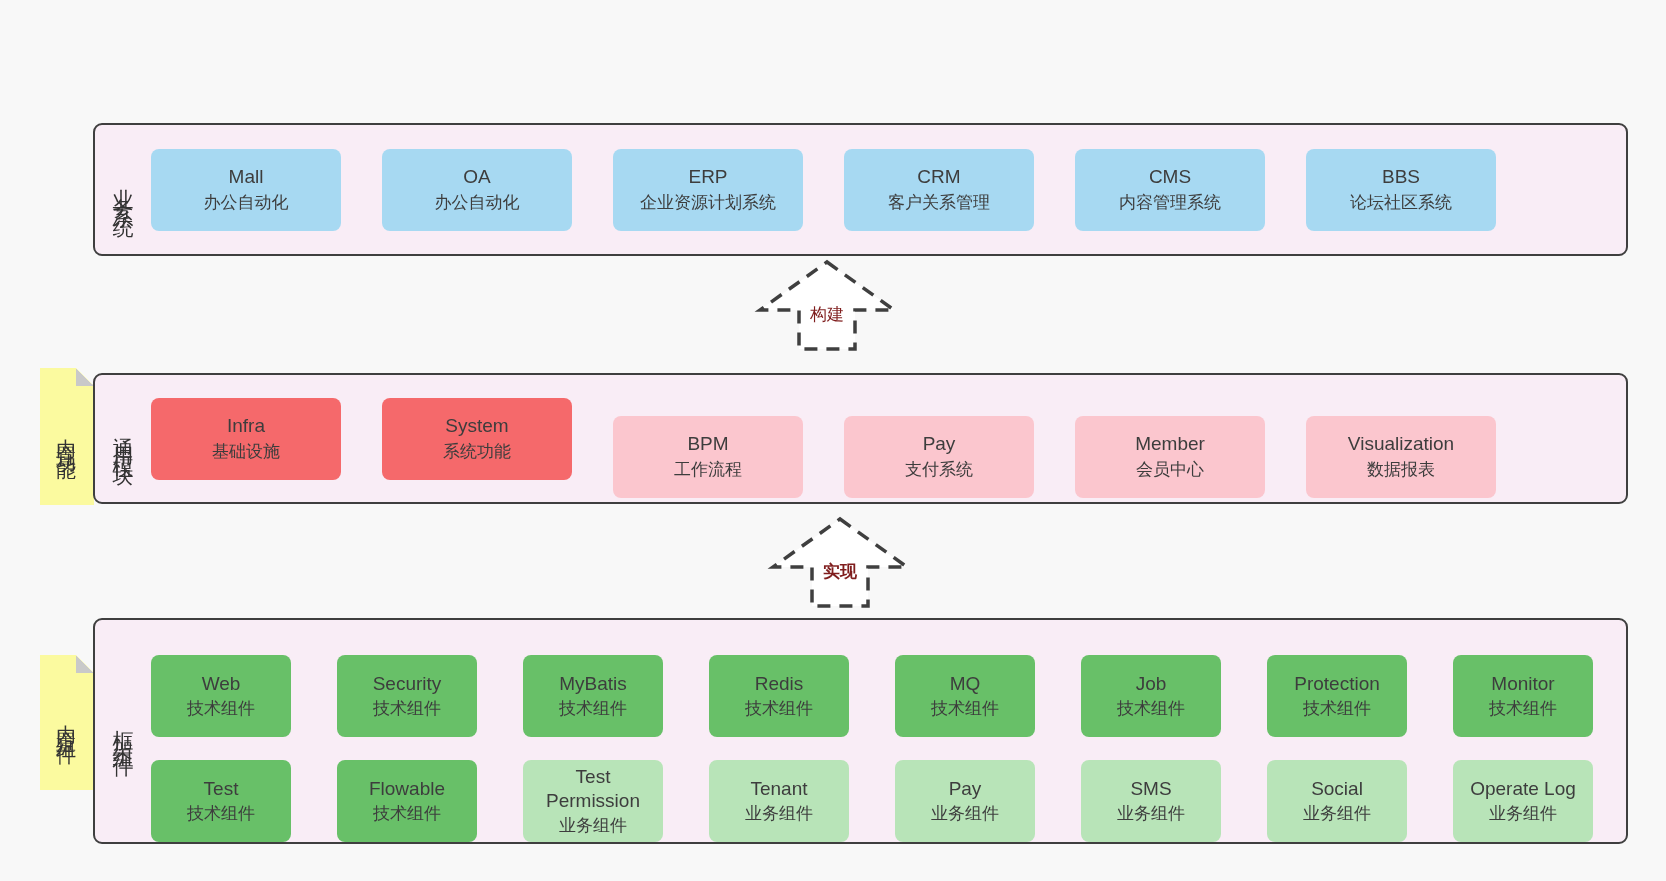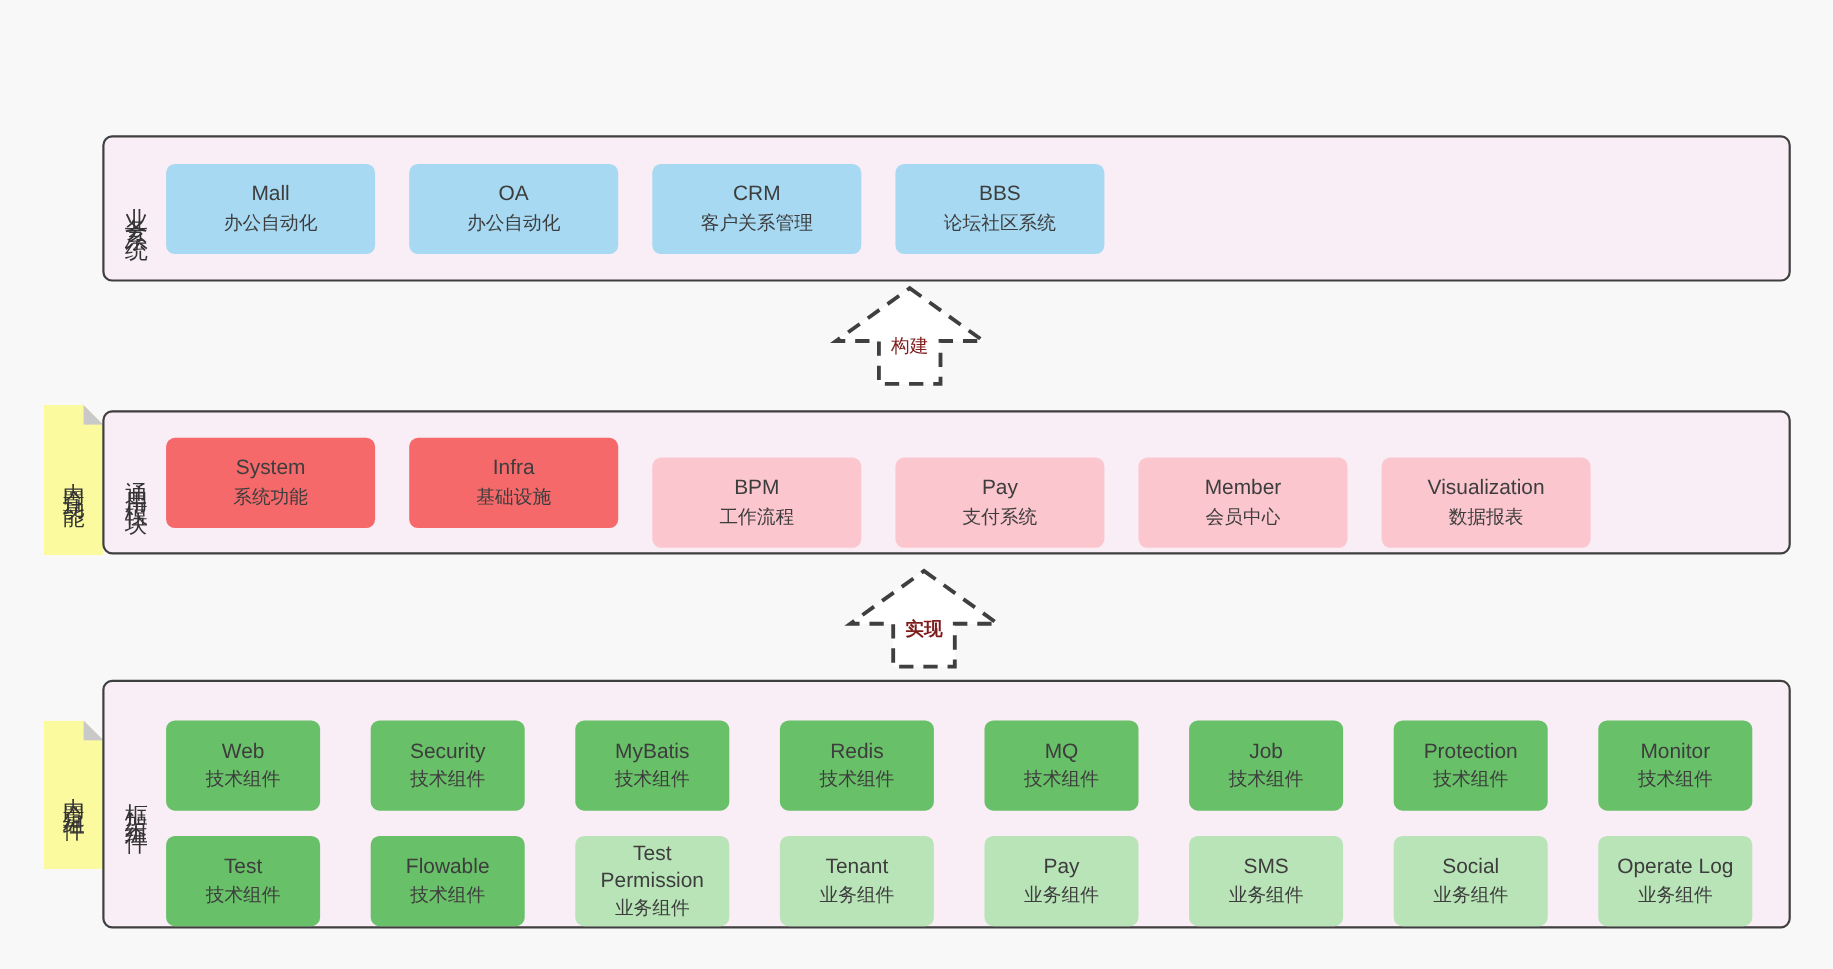--- a/index.html
+++ b/index.html
@@ -26,21 +26,21 @@
   #panel-components { top:618px; height:226px; }
 
   .side-label {
     width:56px; flex:0 0 56px;
     display:flex; align-items:center; justify-content:center;
     writing-mode:vertical-rl; text-orientation:upright;
     font-size:21px; letter-spacing:9px; color:#333;
     padding-bottom:0;
   }
 
-  .boxes-row { flex:1; display:flex; align-items:center; gap:31px; }
+  .boxes-row { flex:1; display:flex; align-items:center; gap:41px; }
   .rows-wrap { flex:1; display:flex; flex-direction:column; justify-content:flex-end; gap:23px; }
   .boxes-row-sm { display:flex; align-items:center; gap:46px; }
 
   .box {
     width:190px; height:82px; flex:0 0 190px;
     border-radius:8px;
     display:flex; flex-direction:column; align-items:center; justify-content:center;
     text-align:center; line-height:1.28;
   }
   .box .en { font-size:19px; }
@@ -98,22 +98,30 @@
   <div class="boxes-row">
     <div class="box box-blue">
       <span class="en">Mall</span>
       <span class="zh">办公自动化</span>
     </div>
     <div class="box box-blue">
       <span class="en">OA</span>
       <span class="zh">办公自动化</span>
     </div>
     <div class="box box-blue">
+      <span class="en">ERP</span>
+      <span class="zh">企业资源计划系统</span>
+    </div>
+    <div class="box box-blue">
       <span class="en">CRM</span>
       <span class="zh">客户关系管理</span>
+    </div>
+    <div class="box box-blue">
+      <span class="en">CMS</span>
+      <span class="zh">内容管理系统</span>
     </div>
     <div class="box box-blue">
       <span class="en">BBS</span>
       <span class="zh">论坛社区系统</span>
     </div>
   </div>
 </div>
 
 <div class="arrow" id="arrow-build">
   <svg viewBox="0 0 150 95">
@@ -124,26 +132,26 @@
 
 <div class="sticky" id="sticky-modules">
   <span class="sticky-label">内置功能</span>
   <span class="fold"></span>
 </div>
 
 <div class="panel" id="panel-modules">
   <div class="side-label">通用模块</div>
   <div class="boxes-row">
     <div class="box box-red">
+      <span class="en">Infra</span>
+      <span class="zh">基础设施</span>
+    </div>
+    <div class="box box-red">
       <span class="en">System</span>
       <span class="zh">系统功能</span>
-    </div>
-    <div class="box box-red">
-      <span class="en">Infra</span>
-      <span class="zh">基础设施</span>
     </div>
     <div class="box box-pink">
       <span class="en">BPM</span>
       <span class="zh">工作流程</span>
     </div>
     <div class="box box-pink">
       <span class="en">Pay</span>
       <span class="zh">支付系统</span>
     </div>
     <div class="box box-pink">

